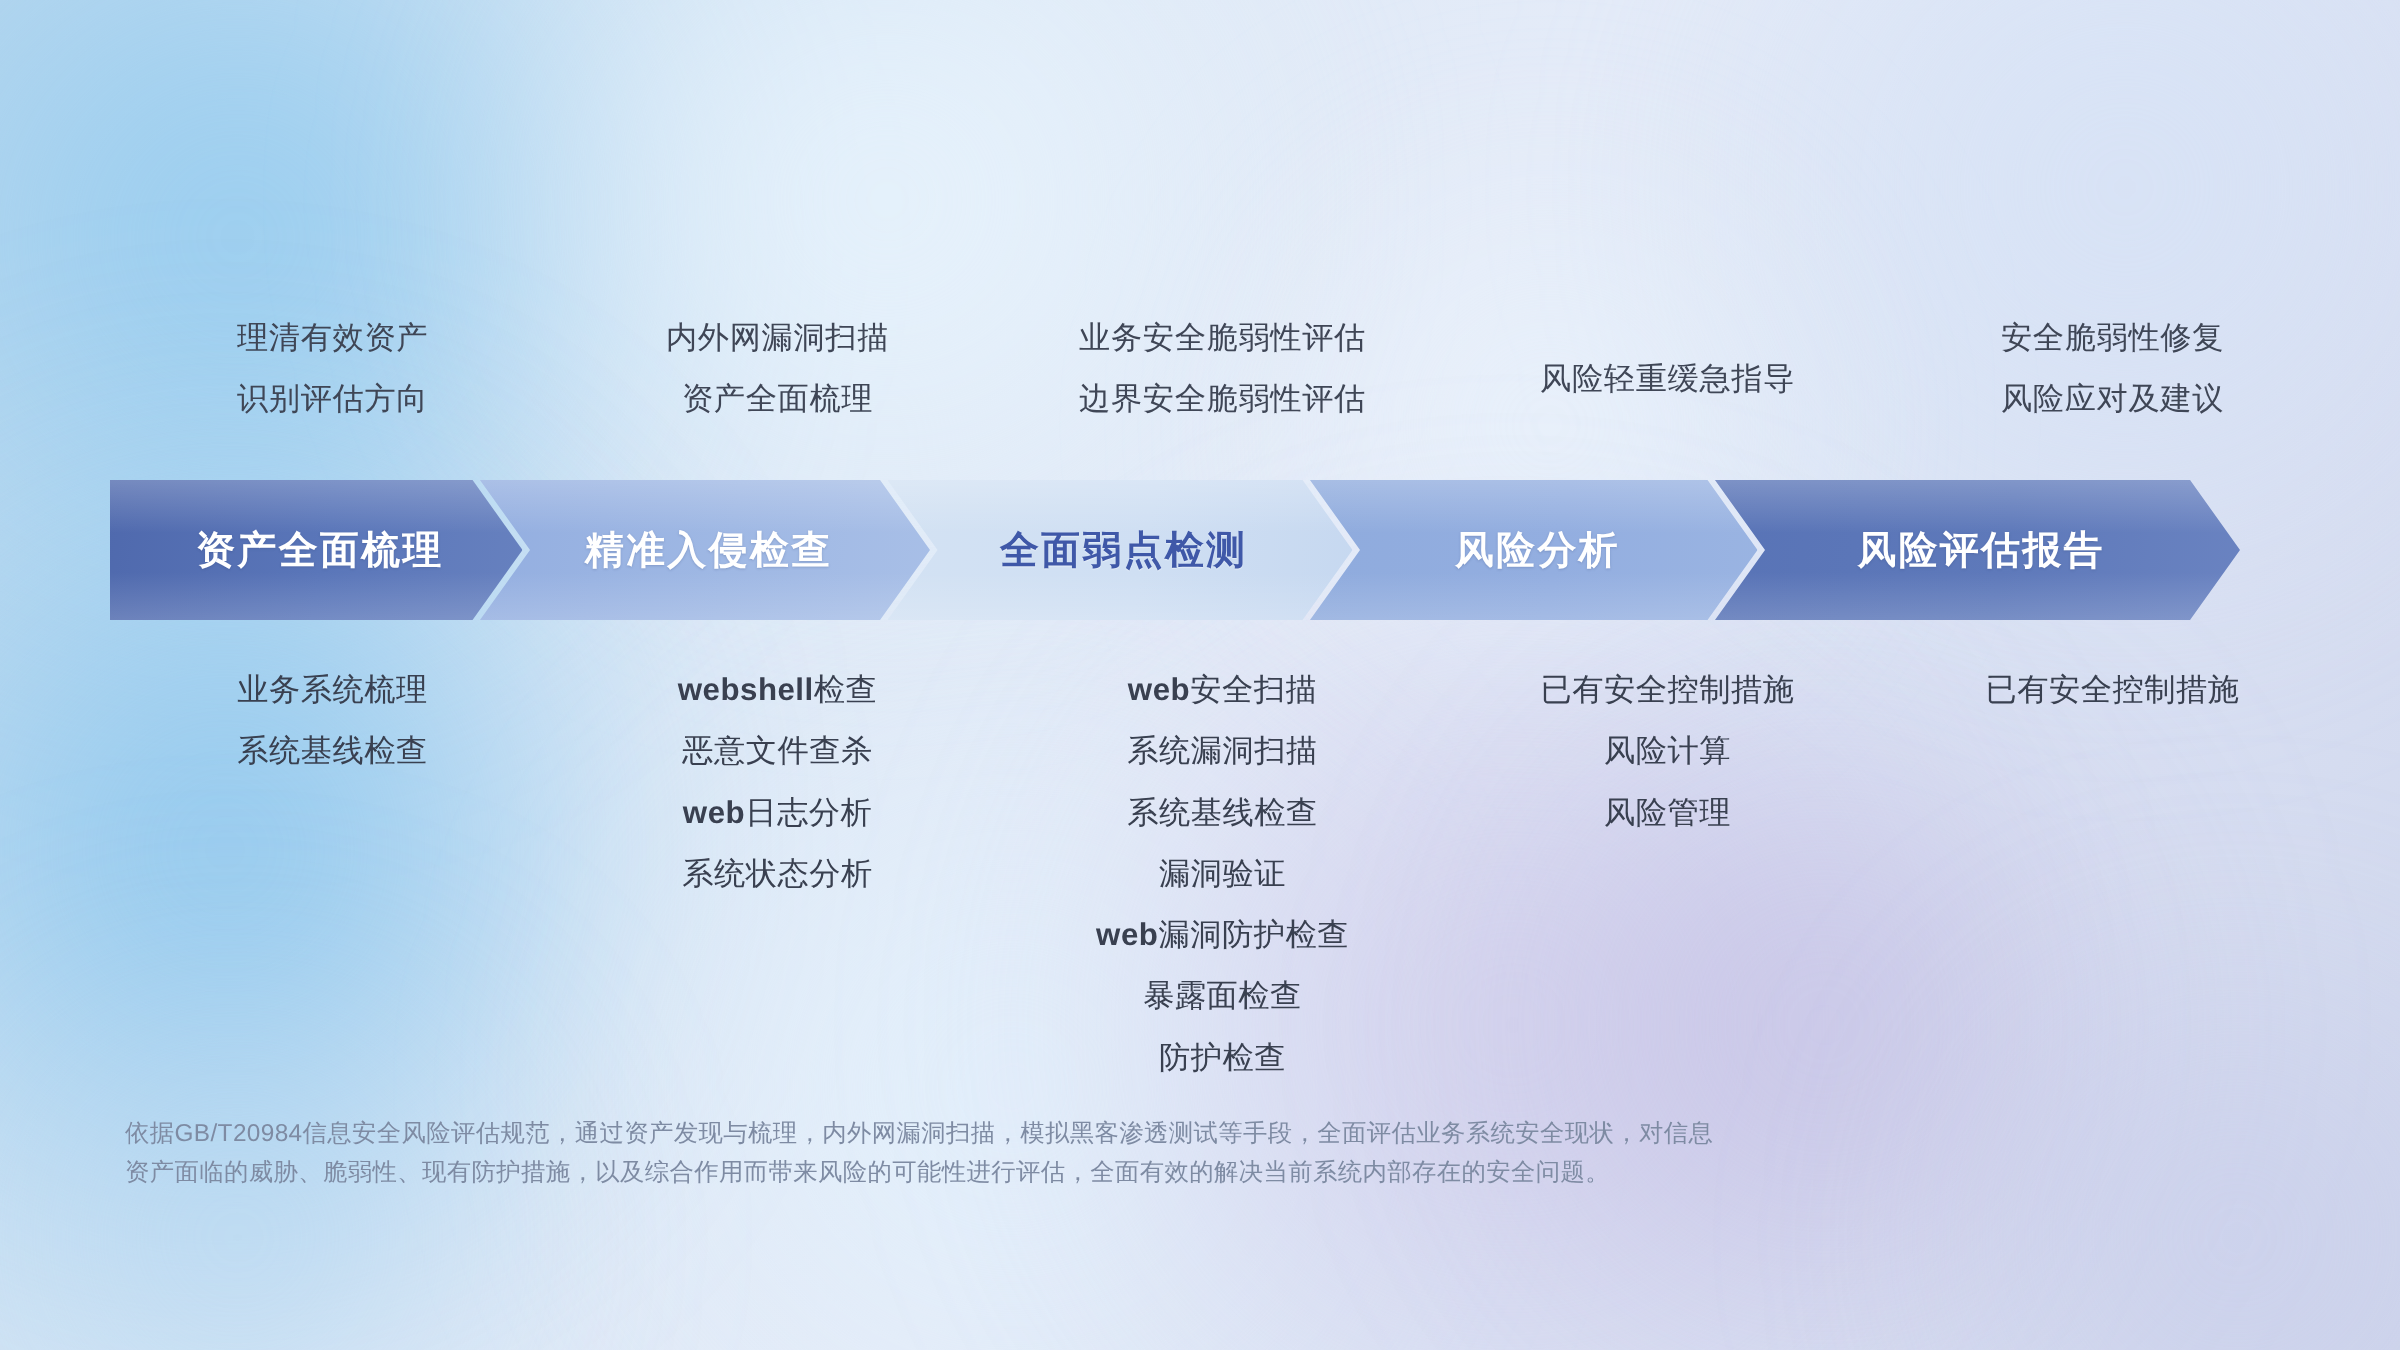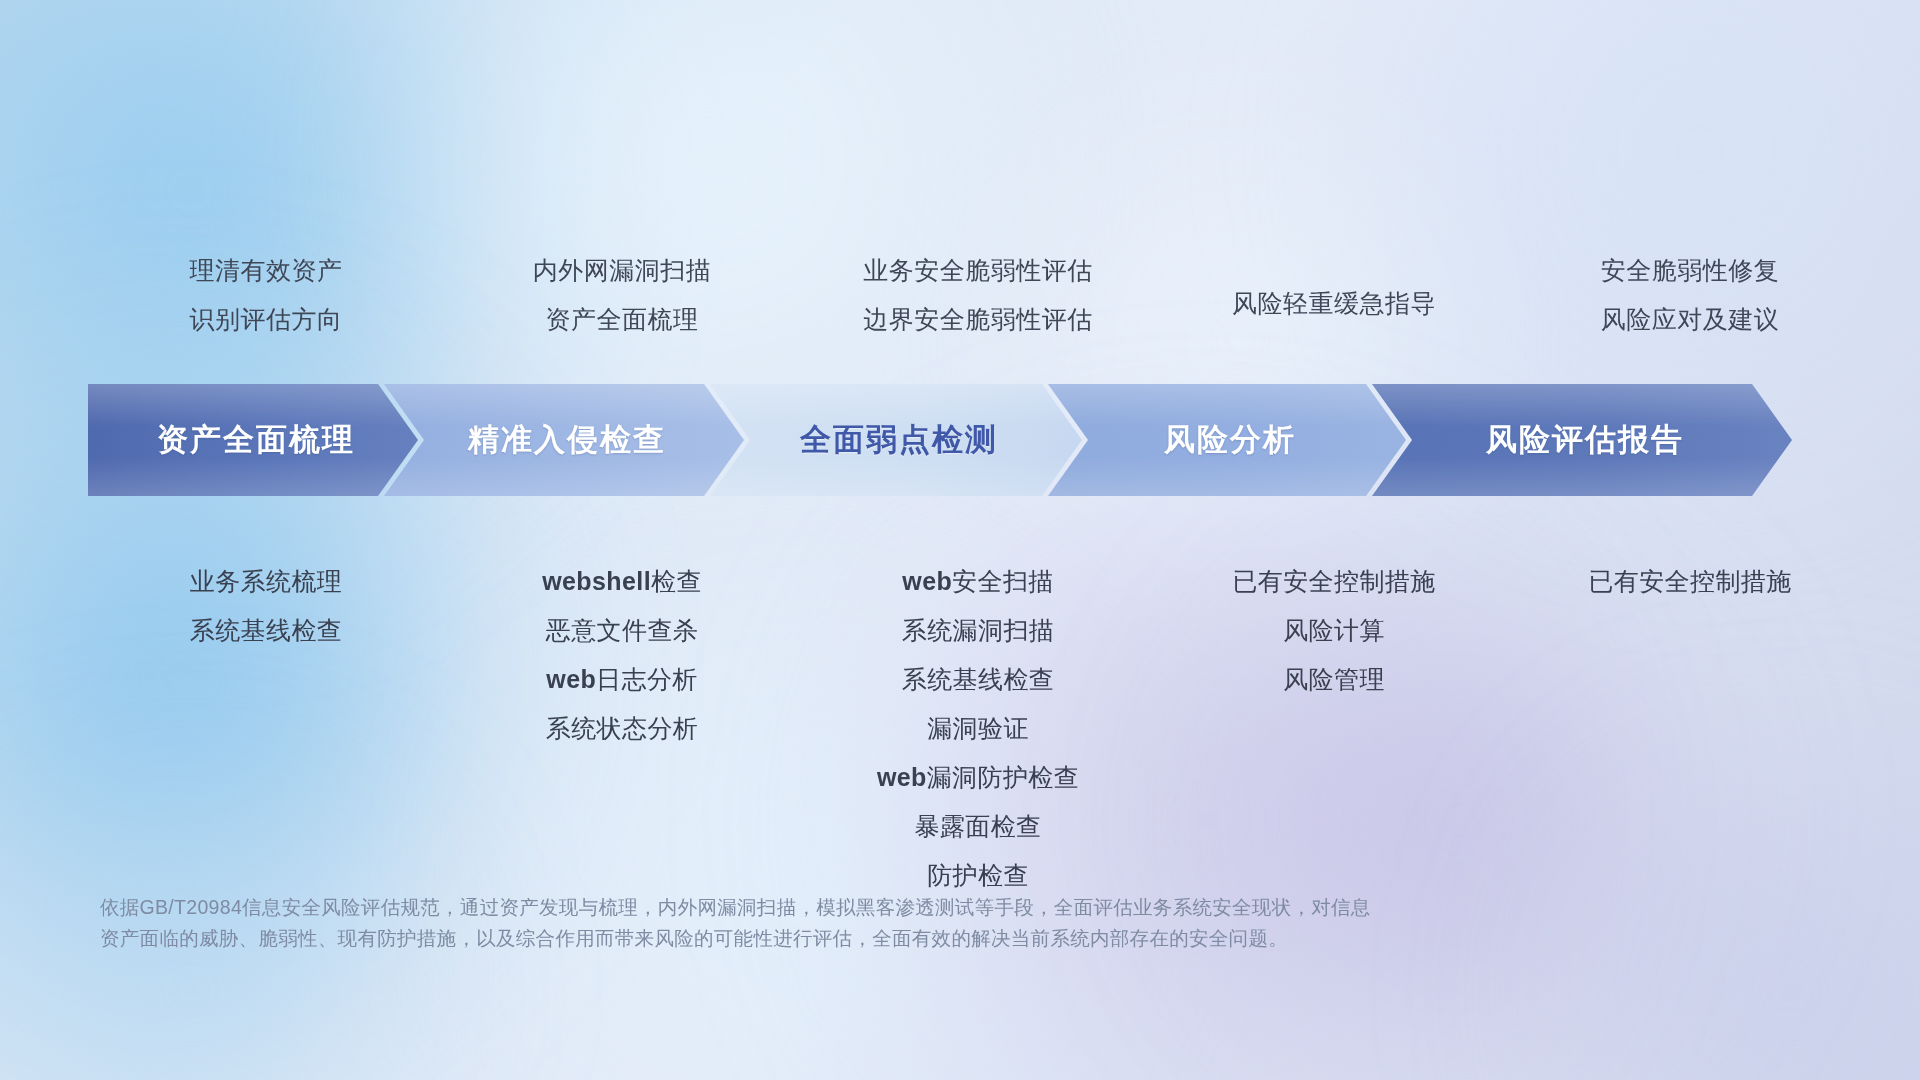--- a/index.html
+++ b/index.html
@@ -101,21 +101,21 @@
   }
   .c0 { width: 330px; background: linear-gradient(100deg,#4f69ad 0%,#5a76b9 52%,#6781bf 100%); z-index: 6; }
   .c1 { width: 360px; background: linear-gradient(100deg,#93aee0 0%,#9fb8e4 55%,#a8bfe7 100%); z-index: 5; }
   .c2 { width: 372px; background: linear-gradient(100deg,#d3e2f3 0%,#cfdff3 55%,#c6d8f0 100%); z-index: 4; }
   .c3 { width: 358px; background: linear-gradient(100deg,#8fabdd 0%,#93aee0 55%,#9ab4e2 100%); z-index: 3; }
   .c4 { width: 420px; background: linear-gradient(100deg,#5873b6 0%,#5e79ba 55%,#6a83c1 100%); z-index: 2; }
   .lbl-white { color: #ffffff; }
   .lbl-dark  { color: #3f58a8; text-shadow: 0 1px 1px rgba(255,255,255,.5); }
 
   
-  #bottom-row { top: 539px; align-items: flex-start; }
+  #bottom-row { top: 510px; align-items: flex-start; }
   .item-line {
     font-size: 25px;
     color: #394050;
     letter-spacing: .4px;
     line-height: 49px;
     white-space: nowrap;
   }
   .item-line b { font-weight: bold; }
 
   

